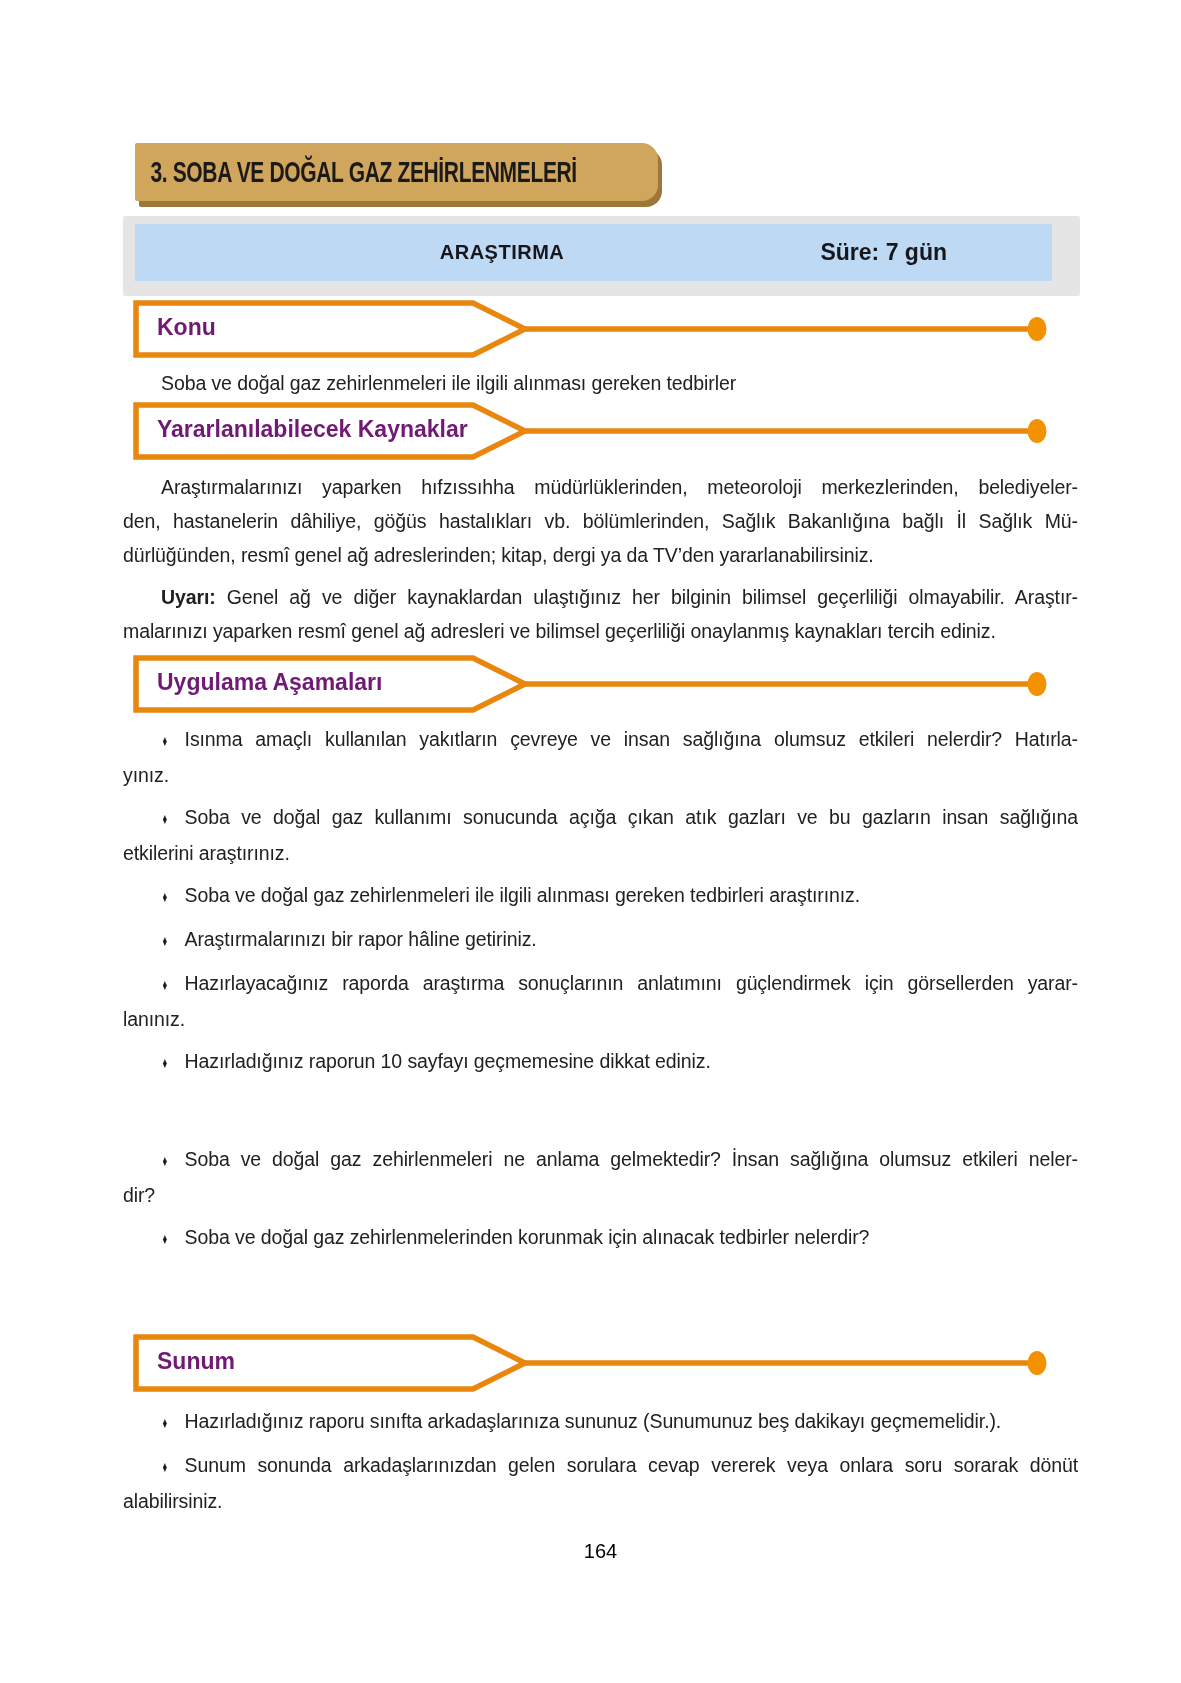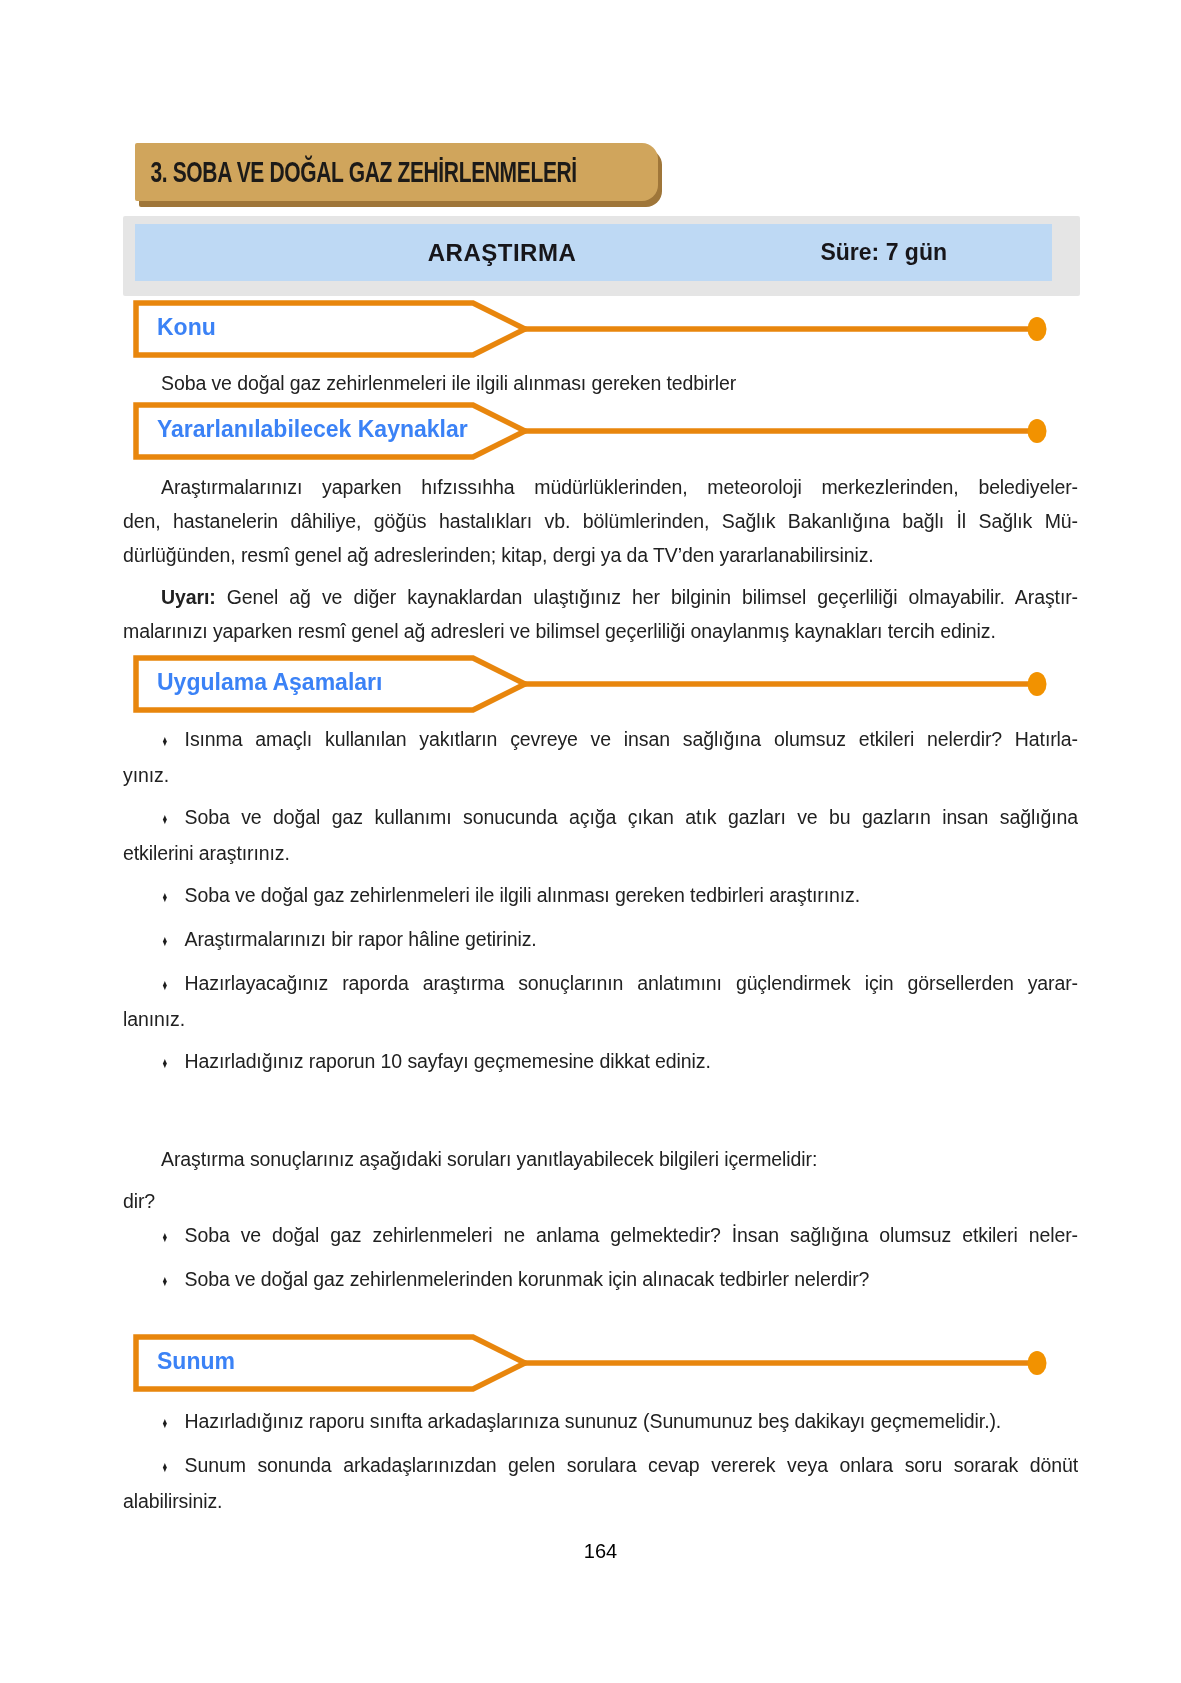--- a/index.html
+++ b/index.html
@@ -31,32 +31,32 @@
     position:absolute;left:123px;top:216px;width:957px;height:80px;
     background:#e5e5e5;border-radius:2px;
   }
   .blue-bar{
     position:absolute;left:12px;top:8px;width:917px;height:57px;
     background:#bed9f4;
   }
   .blue-bar .center-label{
     position:absolute;left:0;top:0;width:734px;height:57px;
     text-align:center;line-height:57px;
-    font-size:24px;font-weight:bold;color:#17161a;letter-spacing:.5px;
+    font-size:20px;font-weight:bold;color:#17161a;letter-spacing:.5px;
   }
   .blue-bar .right-label{
     position:absolute;right:105px;top:0;height:57px;line-height:57px;
     font-size:23px;font-weight:bold;color:#17161a;
   }
   
   .banner{position:absolute;left:133px;width:928px;height:58px;}
   .banner svg{display:block;}
   .banner .lbl{
     position:absolute;left:24px;top:50%;transform:translateY(-54%);
-    font-size:23px;font-weight:bold;color:#3b82f6;white-space:nowrap;
+    font-size:23px;font-weight:bold;color:#701a75;white-space:nowrap;
   }
   
   .textblock{position:absolute;left:123px;width:955px;}
   .line{
     line-height:34px;font-size:19.5px;letter-spacing:-0.1px;
     white-space:nowrap;overflow:hidden;
     text-align:justify;text-align-last:justify;
   }
   .line.last{text-align-last:left;}
   .line.first{padding-left:38px;}
@@ -145,25 +145,22 @@
       <div class="line first"><span class="dm">♦</span><span>Hazırlayacağınız raporda araştırma sonuçlarının anlatımını güçlendirmek için görsellerden yarar-</span></div>
       <div class="line last">lanınız.</div>
     </div>
     <div class="para">
       <div class="line last first"><span class="dm">♦</span><span>Hazırladığınız raporun 10 sayfayı geçmemesine dikkat ediniz.</span></div>
     </div>
   </div>
 
   <div class="textblock" style="top:1142px">
     <div class="para">
-      <div class="line last first">Araştırma sonuçlarınız aşağıdaki soruları yanıtlayabilecek bilgileri içermelidir:</div>
-    </div>
-    <div class="para">
+      <div class="line first"><span class="dm">♦</span><span>Soba ve doğal gaz zehirlenmeleri ne anlama gelmektedir? İnsan sağlığına olumsuz etkileri neler-</span></div>
       <div class="line last">dir?</div>
-      <div class="line first"><span class="dm">♦</span><span>Soba ve doğal gaz zehirlenmeleri ne anlama gelmektedir? İnsan sağlığına olumsuz etkileri neler-</span></div>
     </div>
     <div class="para">
       <div class="line last first"><span class="dm">♦</span><span>Soba ve doğal gaz zehirlenmelerinden korunmak için alınacak tedbirler nelerdir?</span></div>
     </div>
   </div>
 
   <div class="banner" style="top:1334px">
     <svg width="928" height="58" viewBox="0 0 928 58">
       <line x1="389" y1="29" x2="904" y2="29" stroke="#e8860d" stroke-width="5.5"></line>
       <path d="M3,3 L340,3 L392,29 L340,55 L3,55 Z" fill="#ffffff" stroke="#e8860d" stroke-width="5.5" stroke-linejoin="miter"></path>

